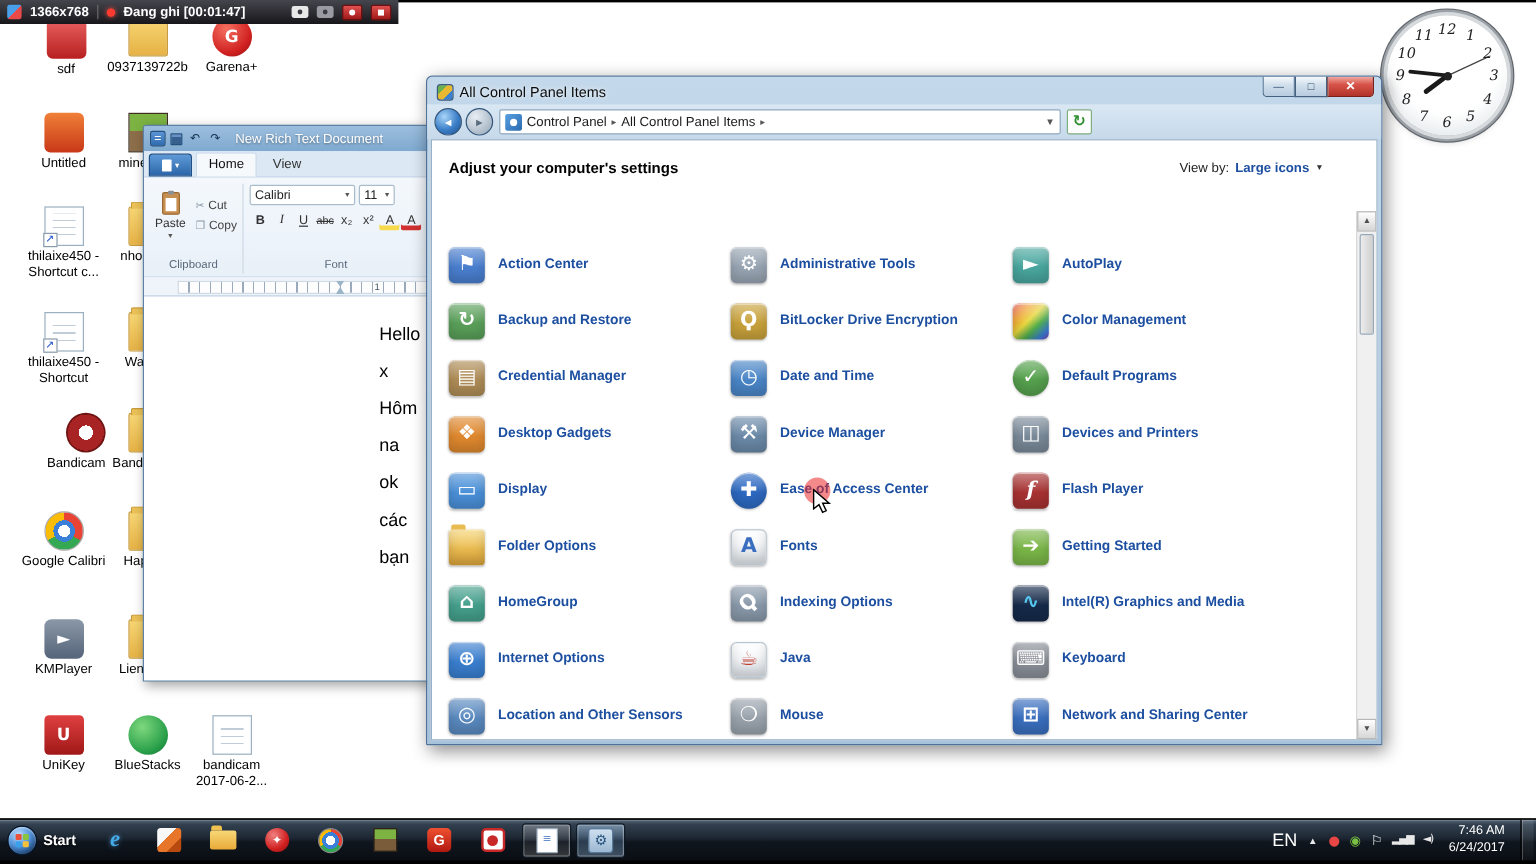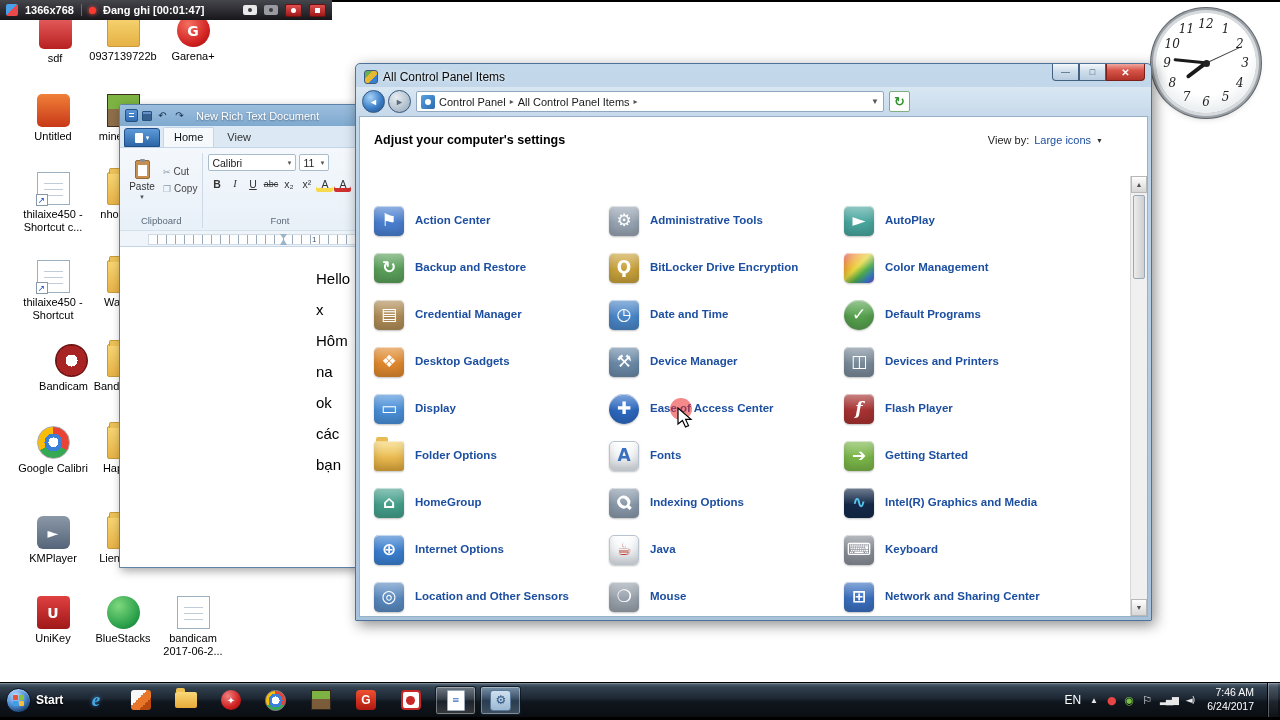--- a/index.html
+++ b/index.html
@@ -122,21 +122,21 @@
   .search-box input { flex:1; border:none; outline:none; font:11px "Liberation Sans",sans-serif; color:#444; padding:0 5px; background:transparent; min-width:0; }
   .search-box input::placeholder { color:#767676; opacity:1; }
   .search-btn { width:18px; height:19px; background:linear-gradient(#5a98dc,#2a64ae); border-left:1px solid #8fa8bf;
     display:flex; align-items:center; justify-content:center; cursor:pointer; flex:none; }
   .mag { width:7px; height:7px; border:2px solid #fff; border-radius:50%; position:relative; margin:-2px 0 0 -2px; }
   .mag::after { content:""; position:absolute; width:5px; height:2px; background:#fff; right:-4px; bottom:-2px; transform:rotate(45deg); }
   .cp-body { flex:1; margin:0 3px 3px; background:#fff; border:1px solid #98b1c6; position:relative; overflow:hidden; }
   .cp-header { display:flex; align-items:center; padding:16px 18px 0 14px; }
   .cp-h1 { font-size:12.5px; font-weight:700; color:#000; }
   .viewby { margin-left:auto; display:flex; align-items:center; gap:5px; font-size:11px; color:#222; padding-right:26px; }
-  .viewby-link { color:#1d4fa0; cursor:pointer; }
+  .viewby-link { color:#1d4fa0; cursor:pointer;font-weight:bold; }
   .viewby-caret { font-size:7px; color:#333; }
   .cp-grid { position:absolute; left:14px; top:80px; display:grid; grid-template-columns:235px 235px 235px; grid-auto-rows:47px; }
   .cp-item { display:flex; align-items:center; gap:11px; cursor:pointer; }
   .cp-tile { width:30px; height:30px; border-radius:5px; flex:none; display:flex; align-items:center; justify-content:center;
     font:700 17px "DejaVu Sans",sans-serif; color:#fff; position:relative;
     box-shadow:inset 0 1px 0 rgba(255,255,255,.5), inset 0 -6px 10px rgba(0,0,0,.18), 0 1px 2px rgba(0,0,0,.25); }
   .cp-tile::after { content:""; position:absolute; inset:0; border-radius:inherit; background:linear-gradient(rgba(255,255,255,.4),rgba(255,255,255,0) 55%); }
   .cp-tile > span { position:relative; z-index:1; line-height:1; }
   .cp-tile.round { border-radius:50%; }
   .cp-tile.rot > span { display:inline-block; transform:rotate(-45deg); }
@@ -192,21 +192,21 @@
   .t-mc { width:20px; height:20px; background:linear-gradient(#7cb342 0 45%,#7a5c3a 45%); border:1px solid #2e2418; }
   .t-garena { width:20px; height:20px; border-radius:4px; background:linear-gradient(#f05030,#b01810); color:#fff;
     font:700 12px "Liberation Sans",sans-serif; display:flex; align-items:center; justify-content:center; }
   .t-bandi { width:20px; height:20px; border-radius:4px; background:#fff; border:2px solid #c82828; display:flex; align-items:center; justify-content:center; }
   .t-bandi::after { content:""; width:9px; height:9px; border-radius:50%; background:#c82828; }
   .t-wordpad { width:18px; height:21px; background:#fff; border:1px solid #99aabb; border-radius:1px; color:#3a70c0;
     font:9px "DejaVu Sans",sans-serif; display:flex; align-items:center; justify-content:center; }
   .t-cpanel { width:21px; height:21px; border-radius:3px; background:linear-gradient(#cfe0ef,#9cb8d2); border:1px solid #5a7a9a;
     color:#2a5580; font:12px "DejaVu Sans",sans-serif; display:flex; align-items:center; justify-content:center; }
   #tray { margin-left:auto; display:flex; align-items:center; gap:9px; padding-right:2px; height:100%; }
-  .tray-lang { color:#fff; font-size:12px; cursor:pointer;padding-left:12px; }
+  .tray-lang { color:#fff; font-size:15px; cursor:pointer;padding-left:12px; }
   .tray-chevron { color:#e8e8e8; font-size:8px; cursor:pointer; }
   .tray-ico { font:11px "DejaVu Sans",sans-serif; cursor:pointer; line-height:1; }
   .tray-ico.multi { font-size:9px; letter-spacing:-1px; }
   .tray-clock { color:#fff; font-size:10.5px; text-align:right; line-height:1.3; cursor:pointer; padding:0 4px; }
   .show-desktop { width:11px; height:100%; border-left:1px solid #000; box-shadow:inset 1px 0 0 rgba(255,255,255,.3);
     background:linear-gradient(rgba(255,255,255,.12),rgba(255,255,255,.02)); cursor:pointer; }
 
   
   #cursor { position:fixed; left:670px; top:398px; z-index:60; pointer-events:none; width:40px; height:40px; }
   .cursor-dot { position:absolute; left:0; top:0; width:22px; height:22px; border-radius:50%; background:rgba(235,40,40,.55); }

